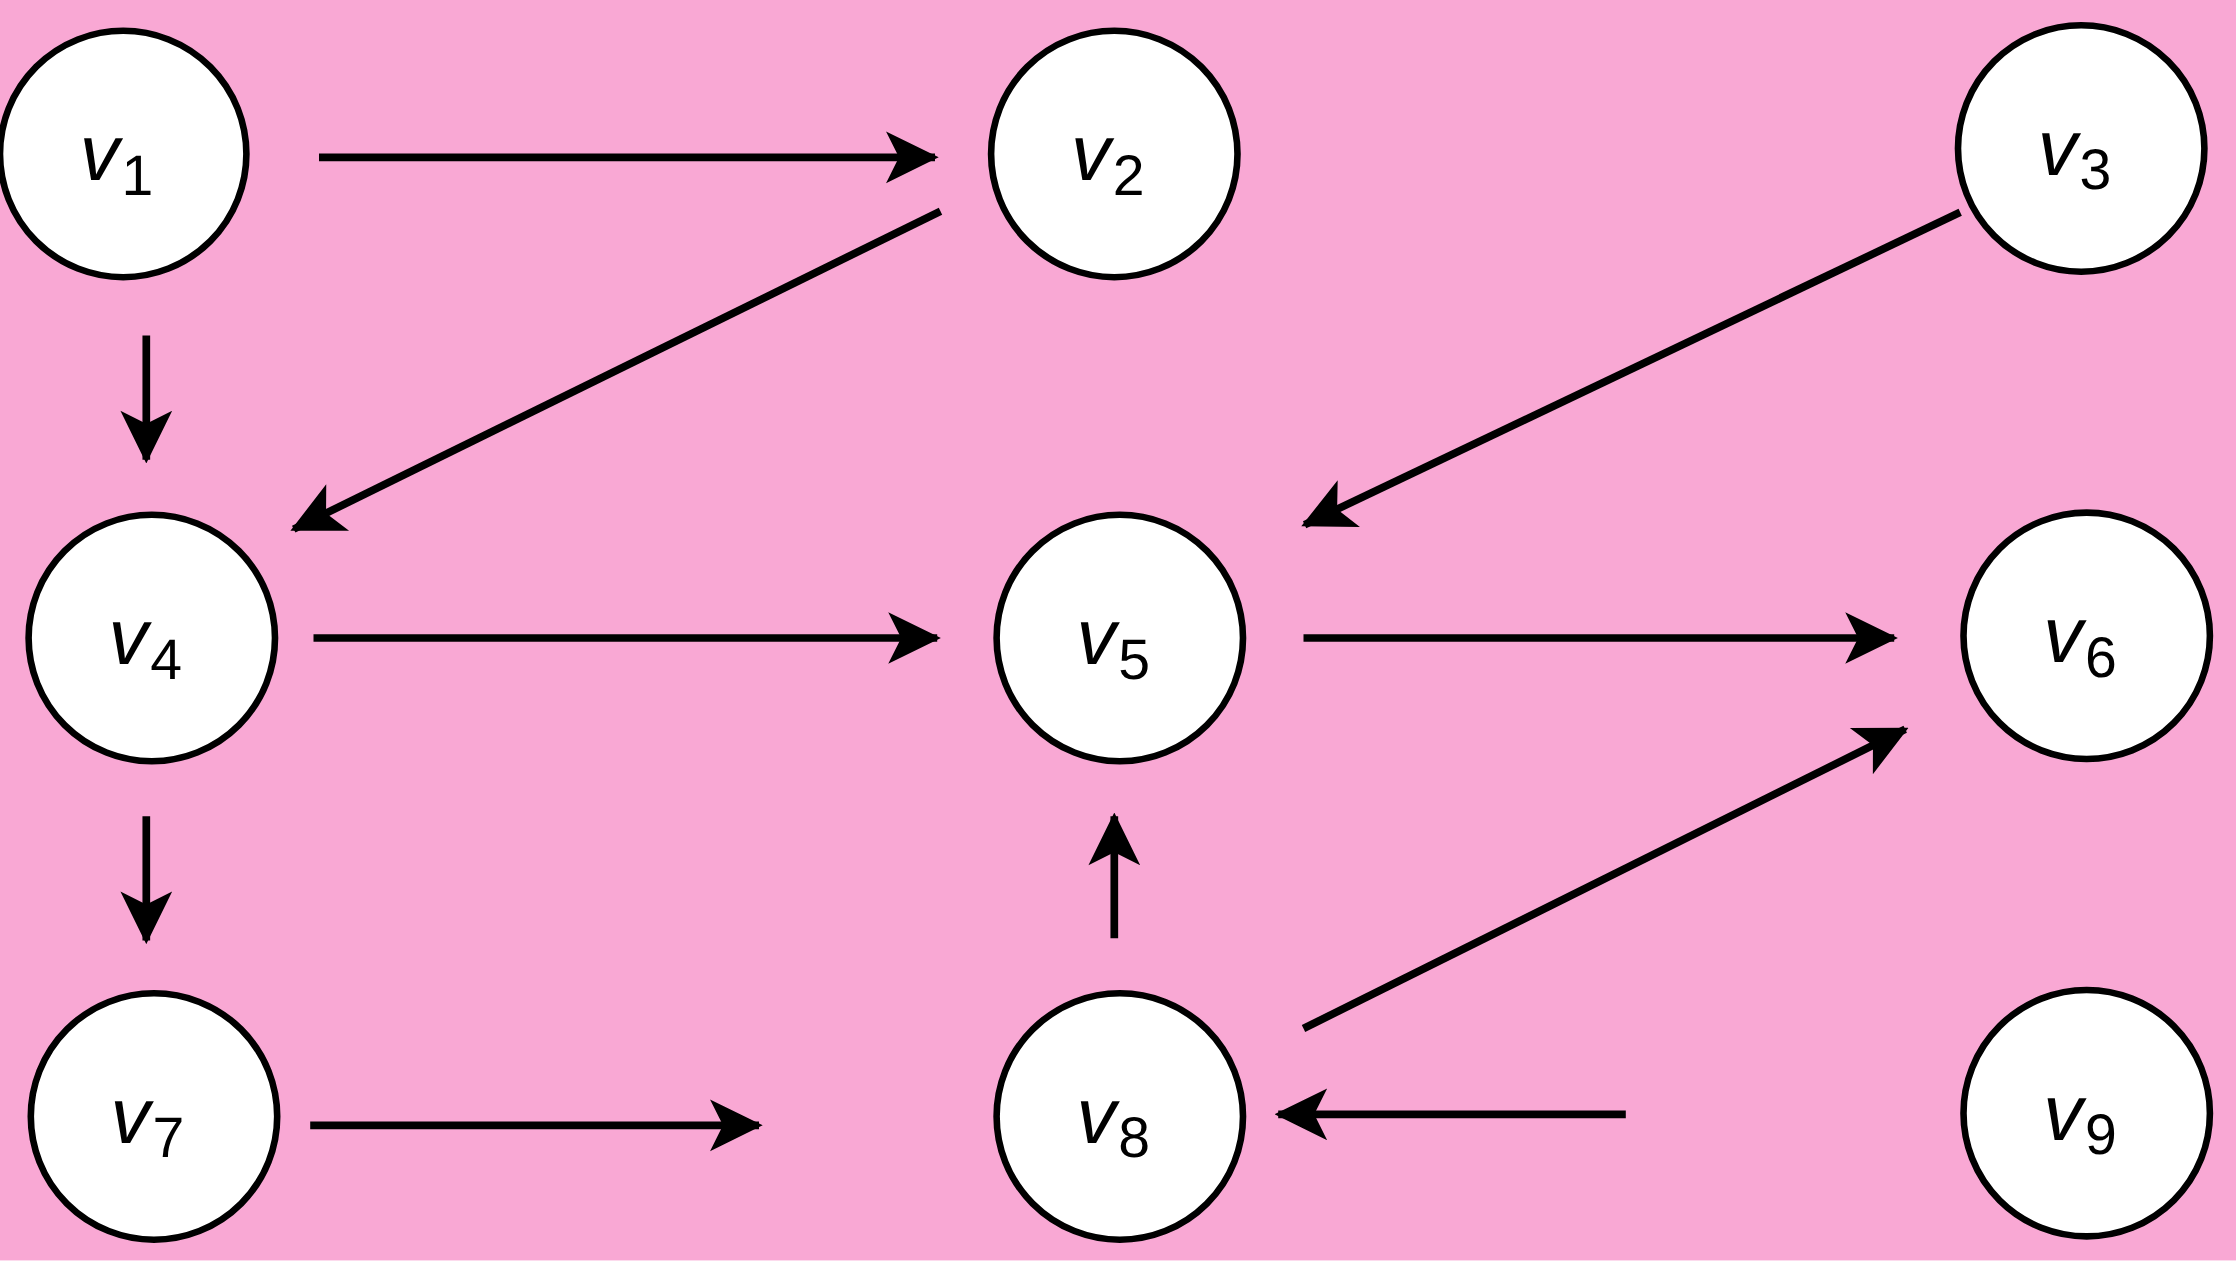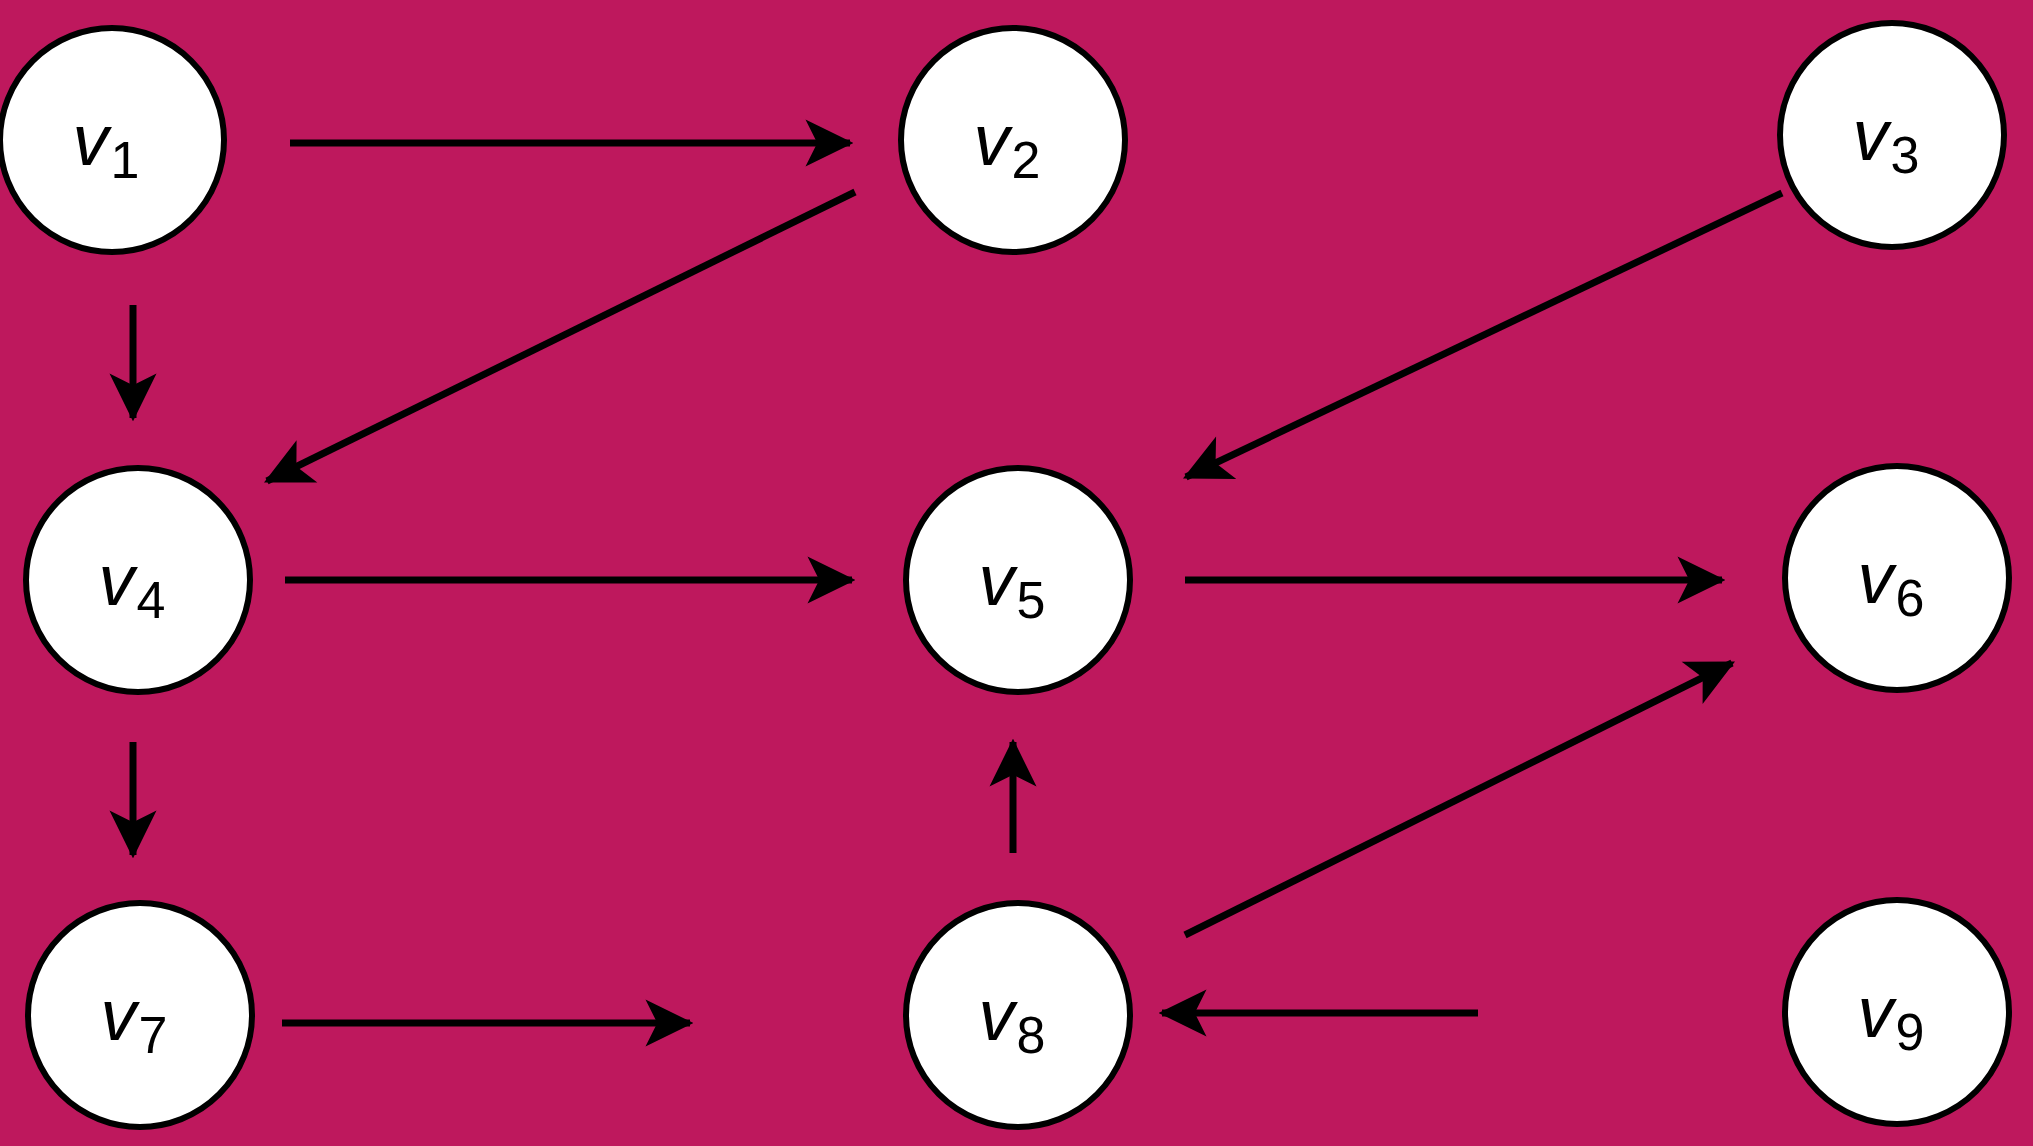--- a/index.html
+++ b/index.html
@@ -7,21 +7,21 @@
     padding: 0;
     background: #ffffff;
   }
   body {
     font-family: "Liberation Sans", sans-serif;
   }
   #graph-canvas {
     position: relative;
     width: 2033px;
     height: 1146px;
-    background: #be185d;
+    background: #f9a8d4;
     overflow: hidden;
   }
   #graph-svg {
     position: absolute;
     top: 0;
     left: 0;
     width: 2033px;
     height: 1146px;
     display: block;
   }

